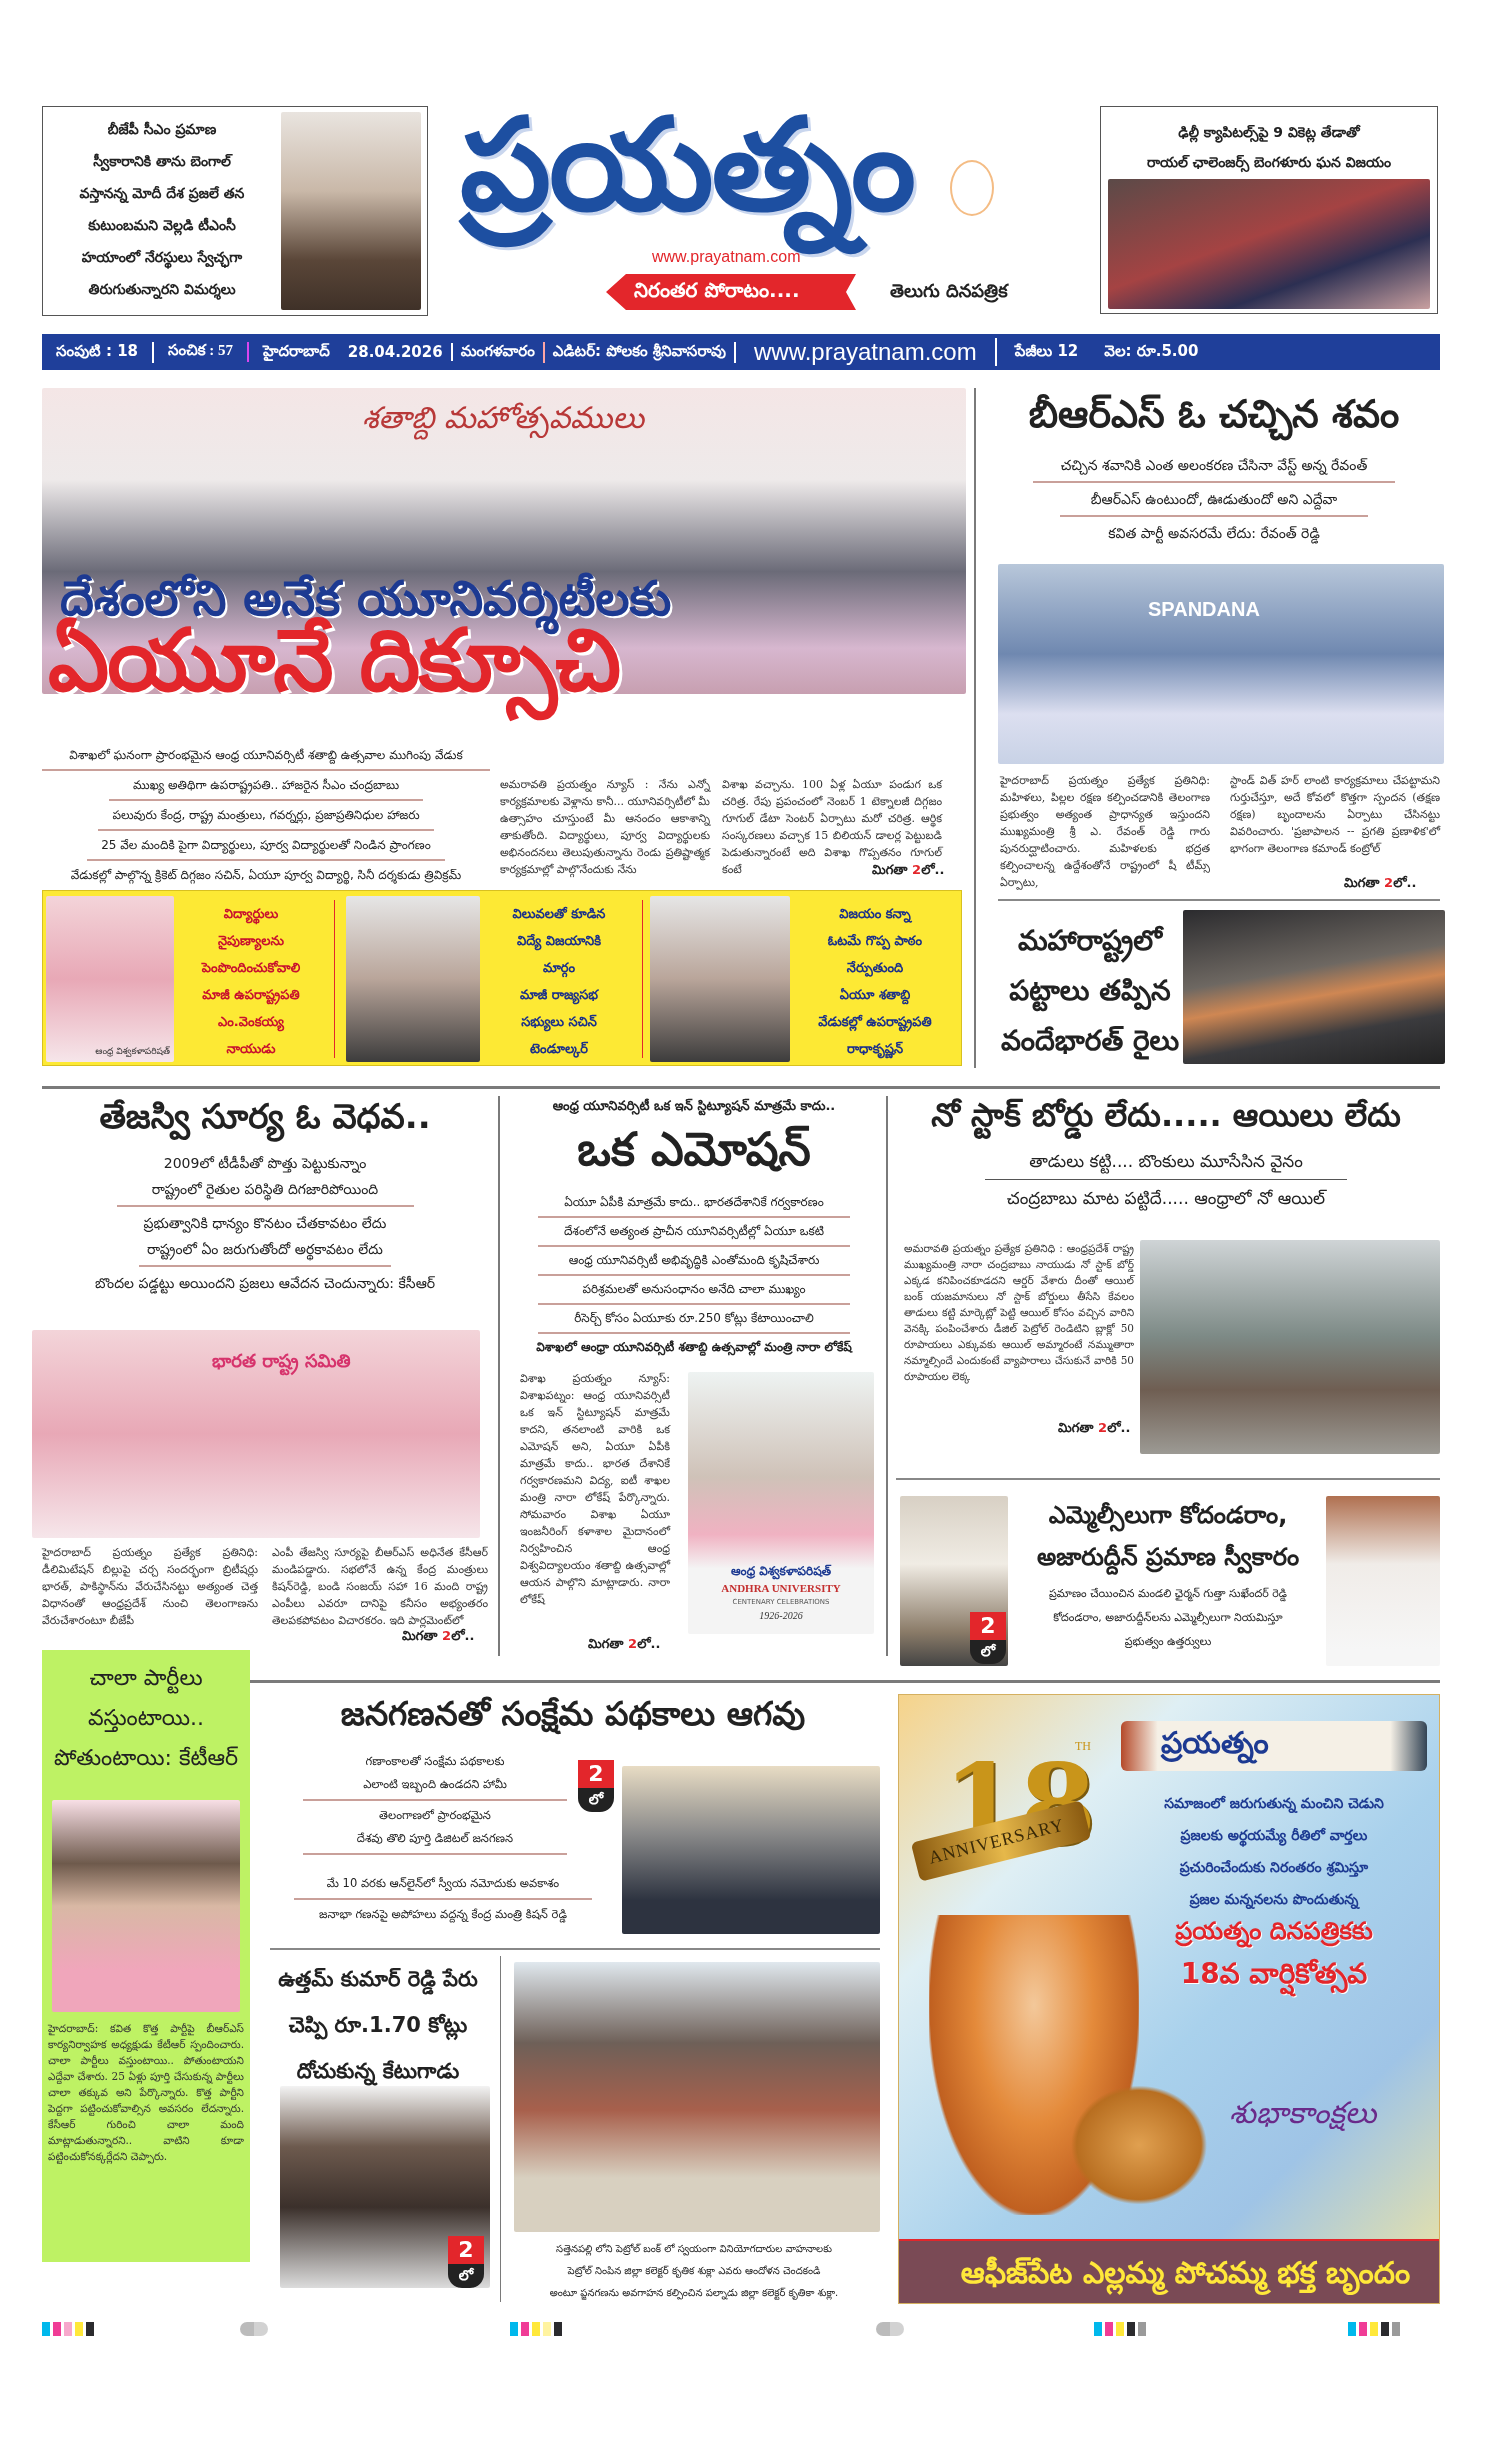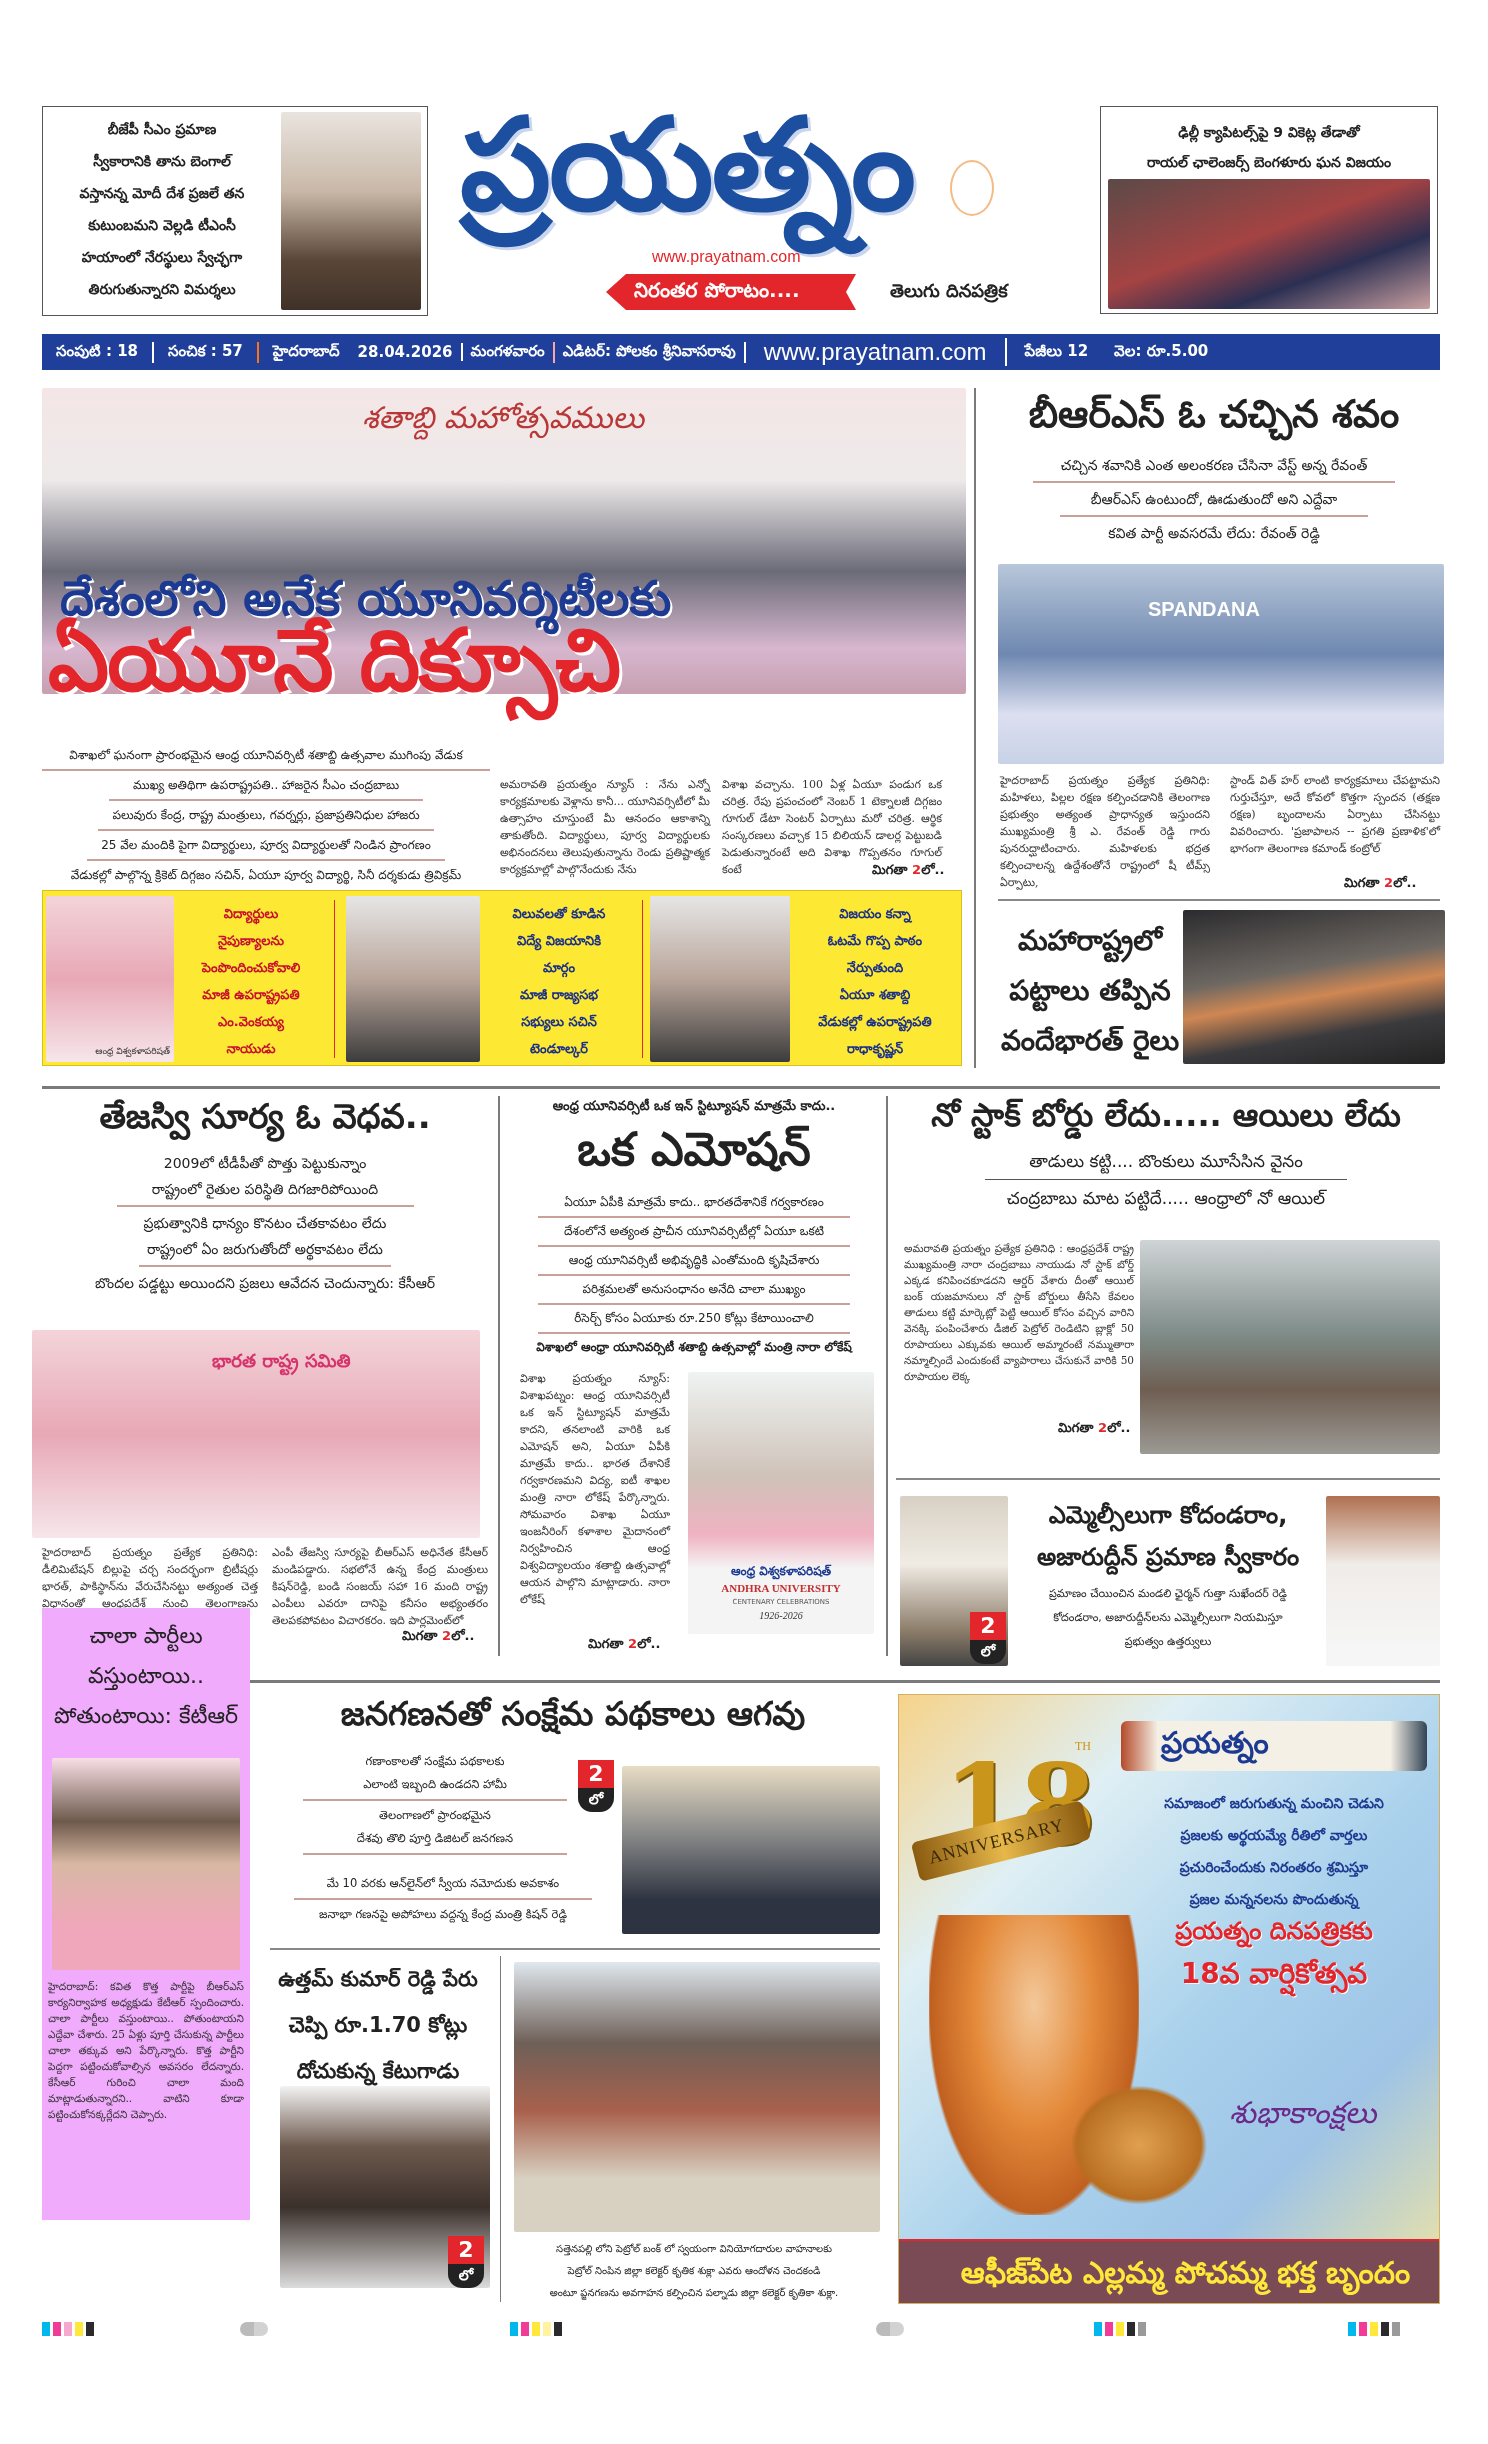--- a/index.html
+++ b/index.html
@@ -53,21 +53,21 @@
 </div>
 
 <div class="abs box" style="left:1100px;top:106px;width:338px;height:208px;">
   <div class="center" style="margin-top:10px;font-size:14px;font-weight:bold;line-height:30px;">ఢిల్లీ క్యాపిటల్స్‌పై 9 వికెట్ల తేడాతో</div>
   <div class="center" style="font-size:14px;font-weight:bold;line-height:30px;">రాయల్ ఛాలెంజర్స్ బెంగళూరు ఘన విజయం</div>
   <div class="abs photo cricket" style="left:7px;top:72px;width:322px;height:130px;"></div>
 </div>
 
 <div class="abs" style="left:42px;top:334px;width:1398px;height:36px;background:#1f3f9a;color:#fff;display:flex;align-items:center;font-size:15px;font-weight:bold;">
   <span style="padding:0 14px;border-right:2px solid #fff;">సంపుటి : 18</span>
-  <span style="padding:0 14px;border-right:2px solid #f97316;">సంచిక : 57</span>
+  <span style="padding:0 14px;border-right:2px solid #d946ef;font-family:Liberation Serif, serif;">సంచిక : 57</span>
   <span style="padding:0 10px 0 14px;">హైదరాబాద్</span>
   <span style="padding:0 8px;border-right:2px solid #fff;">28.04.2026</span>
   <span style="padding:0 8px;border-right:2px solid #fca5a5;">మంగళవారం</span>
   <span style="padding:0 8px;border-right:2px solid #fff;">ఎడిటర్: పోలకం శ్రీనివాసరావు</span>
   <span style="padding:0 18px;font-size:24px;font-weight:normal;font-family:'Liberation Sans',sans-serif;border-right:2px solid #fff;">www.prayatnam.com</span>
   <span style="padding:0 18px;">పేజీలు 12</span>
   <span style="padding:0 8px;">వెల: రూ.5.00</span>
 </div>
 
 <div class="abs photo stage" style="left:42px;top:388px;width:924px;height:306px;">
@@ -218,21 +218,21 @@
 </div>
 <div class="abs center" style="left:1012px;top:1582px;width:312px;font-size:11px;line-height:24px;">
   <div>ప్రమాణం చేయించిన మండలి ఛైర్మన్ గుత్తా సుఖేందర్ రెడ్డి</div>
   <div>కోదండరాం, అజారుద్దీన్‌లను ఎమ్మెల్సీలుగా నియమిస్తూ</div>
   <div>ప్రభుత్వం ఉత్తర్వులు</div>
 </div>
 <div class="abs photo gray" style="left:1326px;top:1496px;width:114px;height:170px;background:linear-gradient(180deg,#b07050,#f0ece8 40%,#f6f6f6 90%)"></div>
 
 <div class="abs hline" style="left:42px;top:1680px;width:1398px;"></div>
 
-<div class="abs" style="left:42px;top:1608px;width:208px;height:612px;background:#f0abfc;">
+<div class="abs" style="left:42px;top:1650px;width:208px;height:612px;background:#bef264;">
   <div class="center" style="padding:8px 10px 0;font-size:22px;line-height:40px;">చాలా పార్టీలు వస్తుంటాయి.. పోతుంటాయి: కేటీఆర్</div>
   <div class="photo pink" style="position:absolute;left:10px;top:150px;width:188px;height:212px;background:linear-gradient(180deg,#f8dfe6,#6e5a4c 30%,#d8b8a4 50%,#f0a6bb 80%);"></div>
   <div class="body-text" style="position:absolute;left:6px;top:370px;width:196px;font-size:10.5px;line-height:16px;">హైదరాబాద్: కవిత కొత్త పార్టీపై బీఆర్ఎస్ కార్యనిర్వాహక అధ్యక్షుడు కేటీఆర్ స్పందించారు. చాలా పార్టీలు వస్తుంటాయి.. పోతుంటాయని ఎద్దేవా చేశారు. 25 ఏళ్లు పూర్తి చేసుకున్న పార్టీలు చాలా తక్కువ అని పేర్కొన్నారు. కొత్త పార్టీని పెద్దగా పట్టించుకోవాల్సిన అవసరం లేదన్నారు. కేసీఆర్ గురించి చాలా మంది మాట్లాడుతున్నారని.. వాటిని కూడా పట్టించుకోనక్కర్లేదని చెప్పారు.</div>
 </div>
 
 <div class="abs center" style="left:266px;top:1694px;width:614px;font-size:33px;font-weight:bold;">జనగణనతో సంక్షేమ పథకాలు ఆగవు</div>
 <div class="abs center" style="left:270px;top:1750px;width:330px;font-size:11.5px;line-height:23px;">
   <div>గణాంకాలతో సంక్షేమ పథకాలకు</div>
   <div>ఎలాంటి ఇబ్బంది ఉండదని హామీ</div>
     <div class="rule" style="width:80%"></div>

